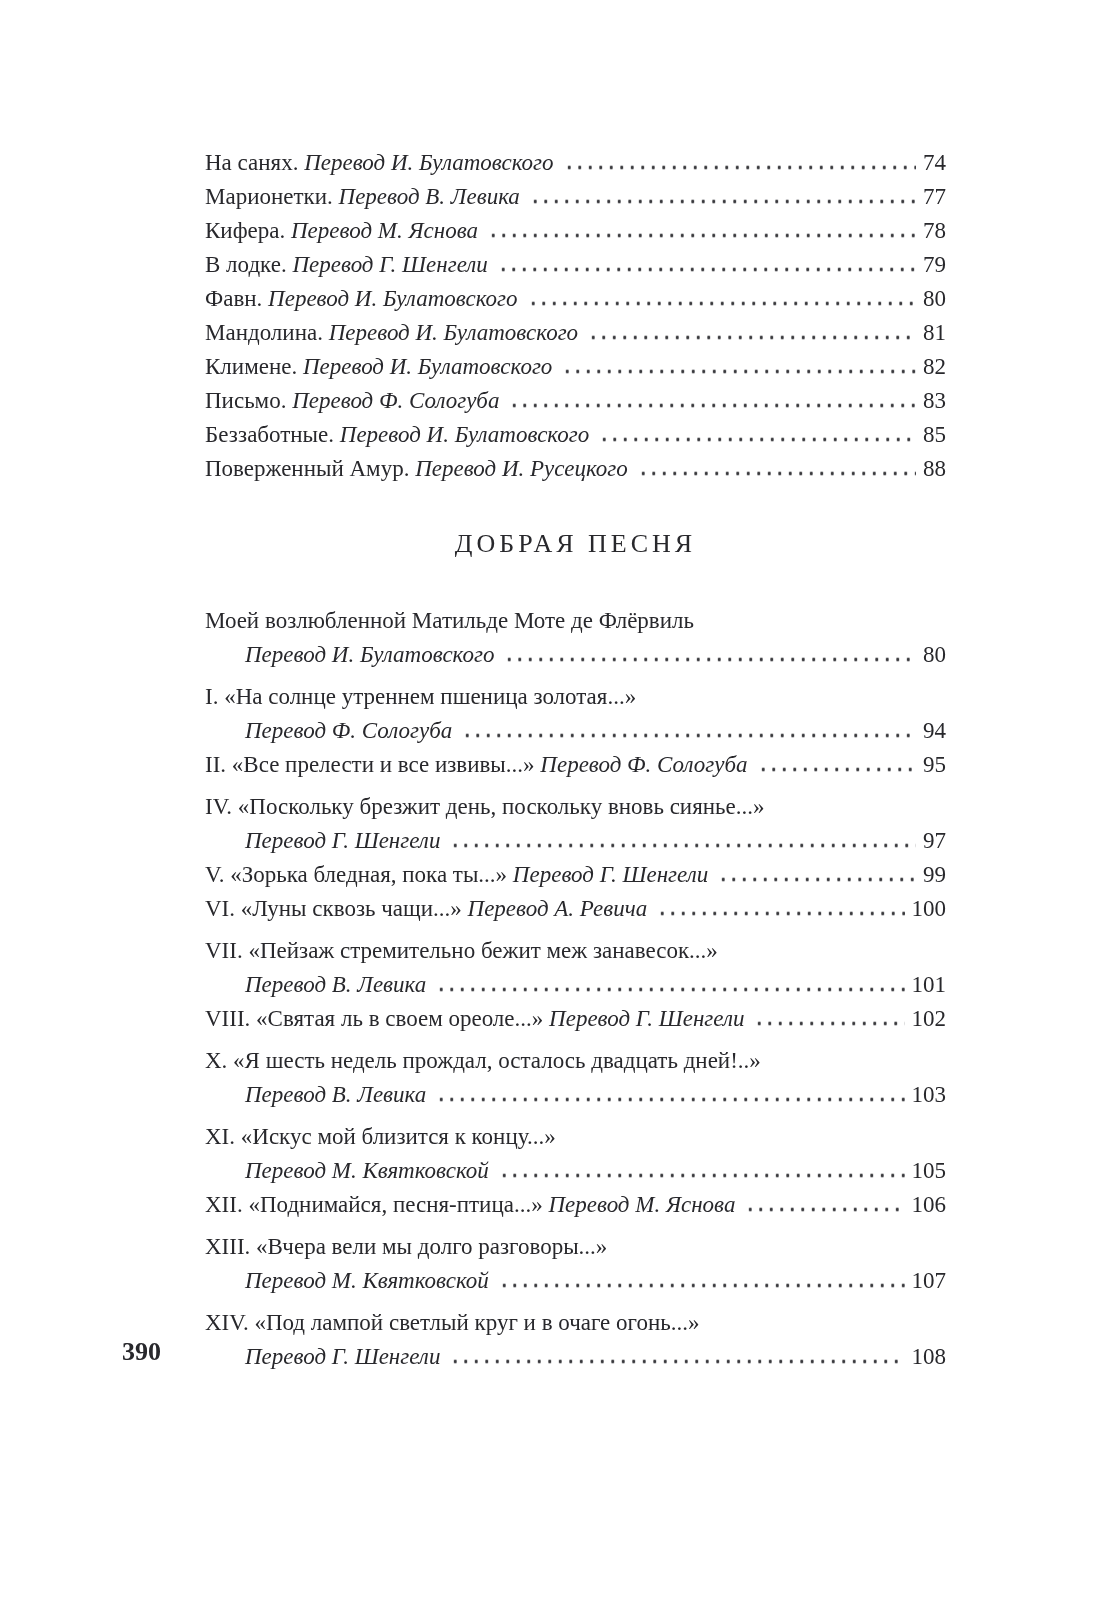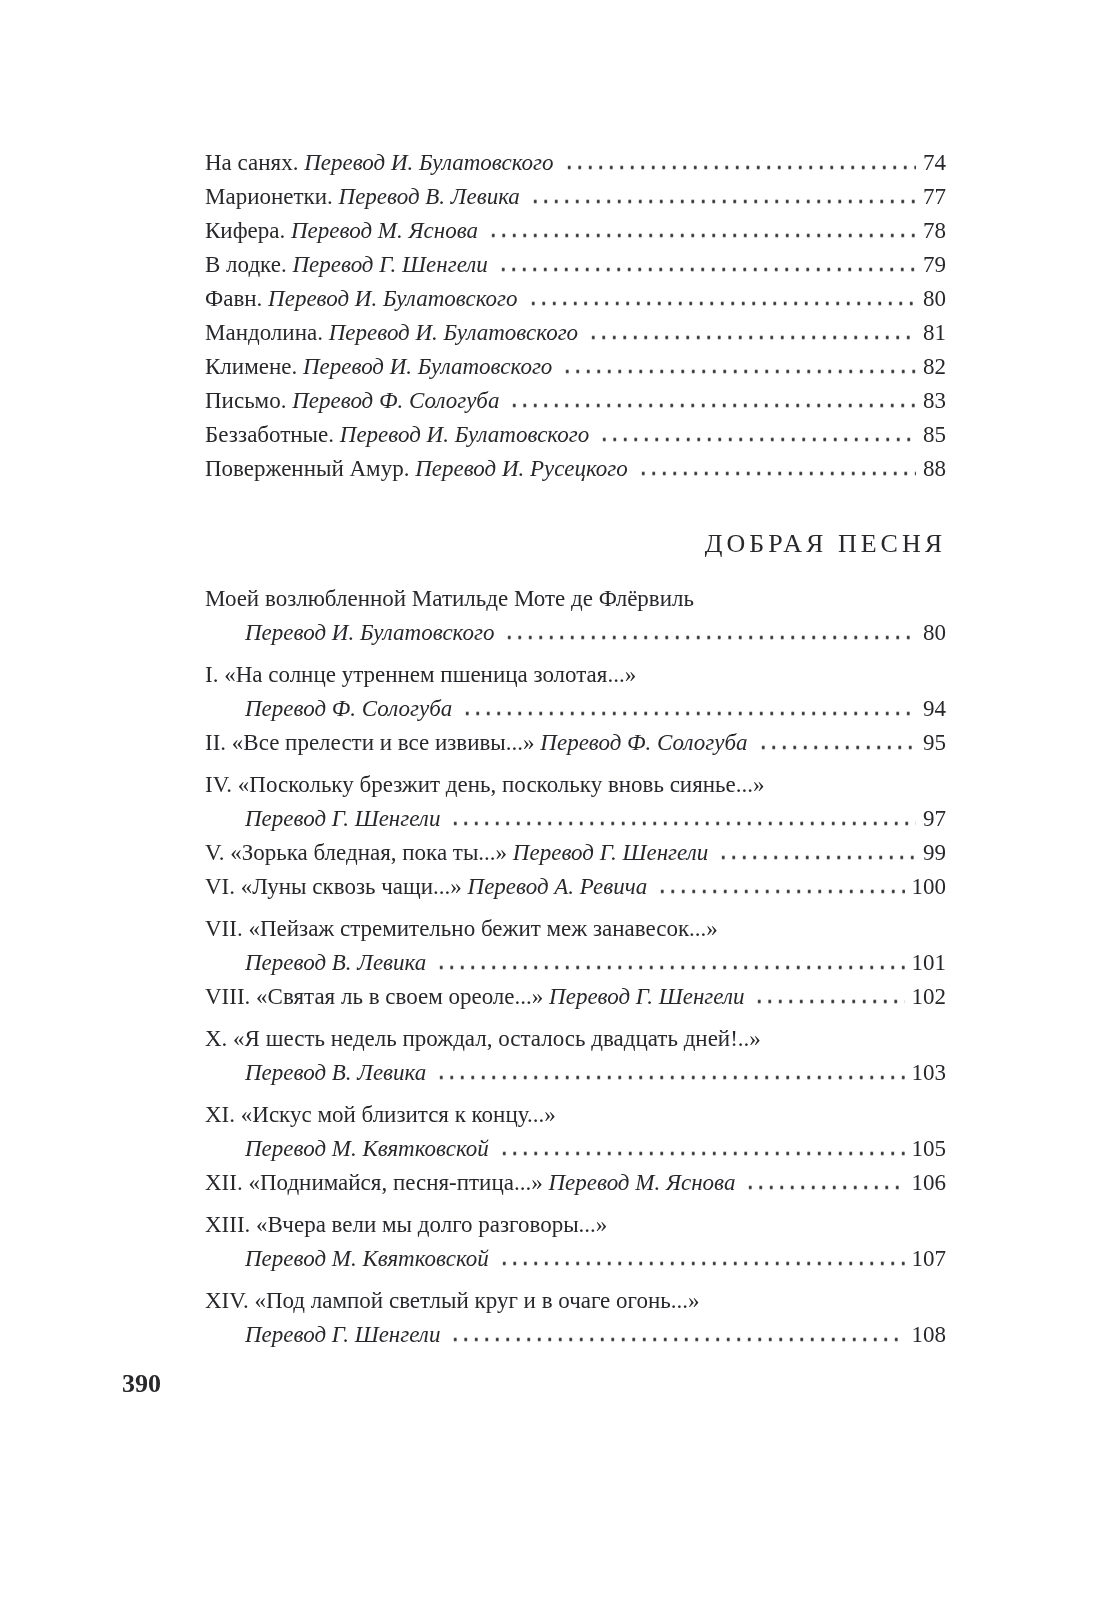--- a/index.html
+++ b/index.html
@@ -30,34 +30,33 @@
     background-image: radial-gradient(circle, #3a3a3e 1.5px, rgba(0,0,0,0) 1.9px);
     background-size: 10.5px 10.5px;
     background-repeat: repeat-x;
     background-position: left 2px bottom 8px;
     min-width: 12px;
   }
   .page { margin-left: 5px; }
   .line1 { white-space: nowrap; margin-top: 8px; }
   .cont { padding-left: 40px; }
   .heading {
-    text-align: right;
+    text-align: center;
     font-size: 26px;
     letter-spacing: 4px;
-    margin: 40px 0 20px 0;
+    margin: 40px 0 42px 0;
     line-height: 36px;
   }
   .folio {
     position: absolute;
     left: 122px;
     top: 1335px;
     font-size: 26px;
     font-weight: bold;
     line-height: 34px;
-    margin-top: 32px;
   }
 </style>
 </head>
 <body>
 
 <div class="content">
 
   <div class="row">
     <span class="text"><span>На санях.</span> <i>Перевод И. Булатовского</i></span>
     <span class="leader"></span>

